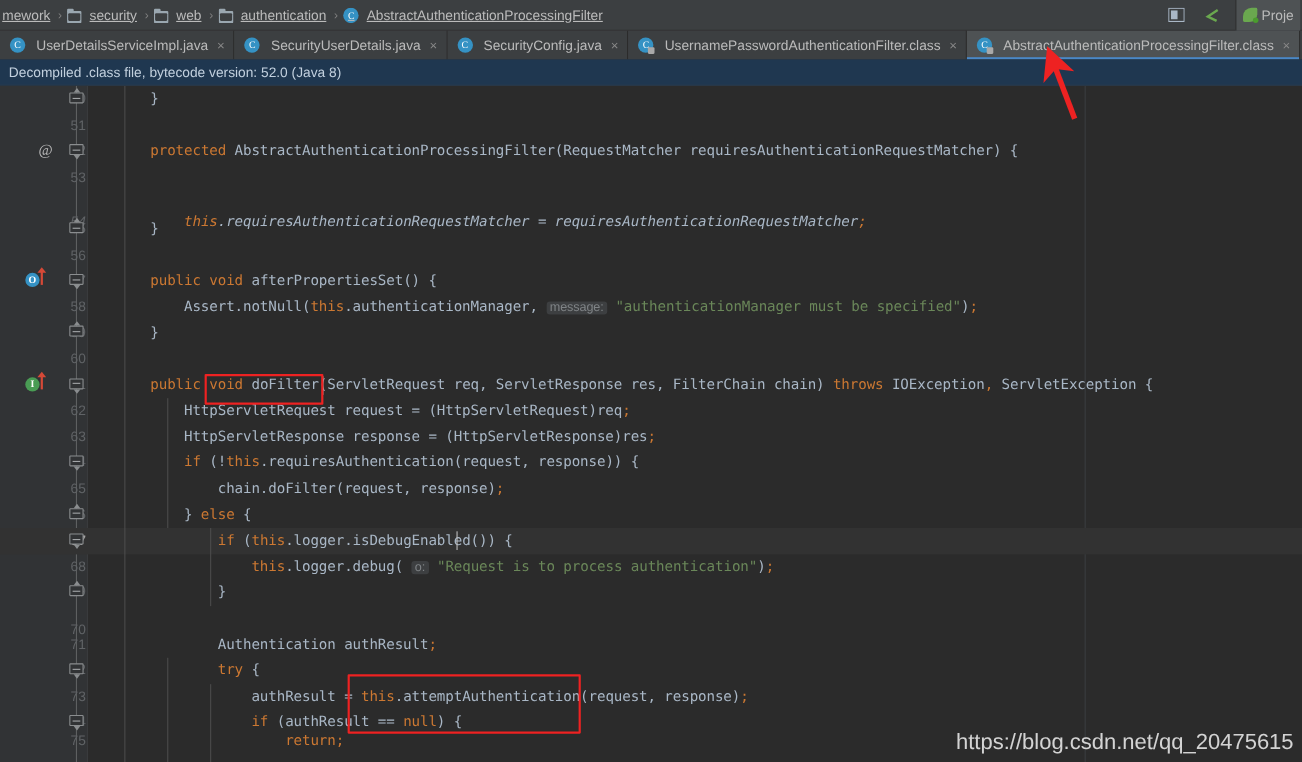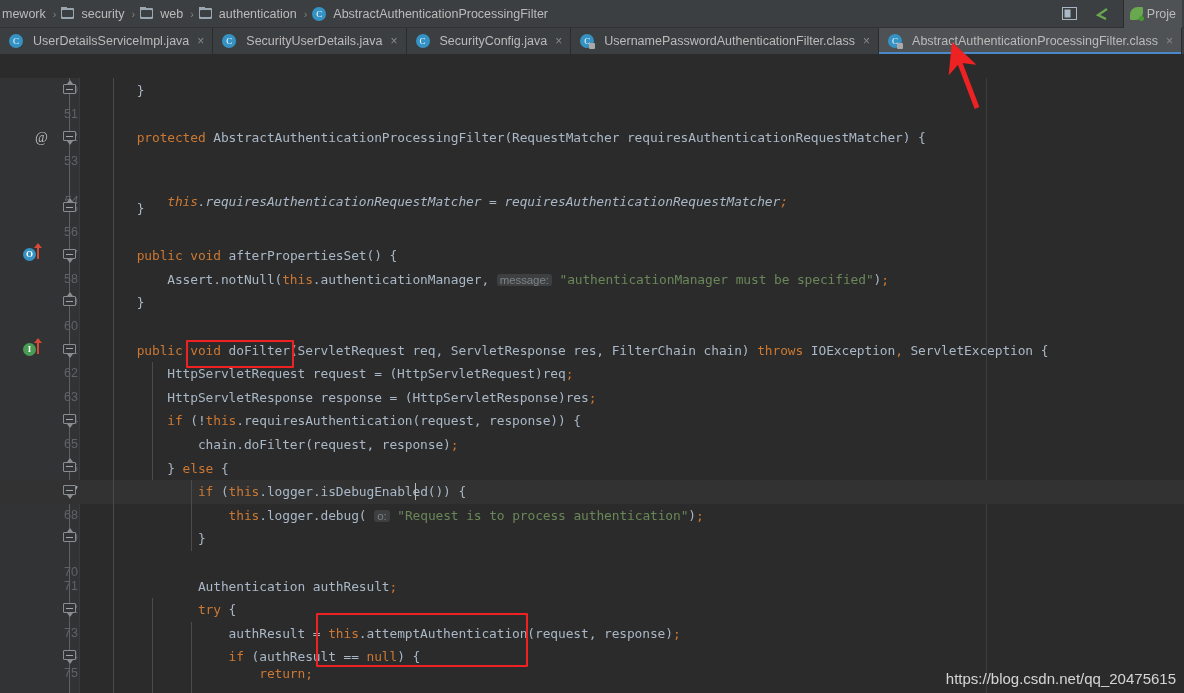--- a/index.html
+++ b/index.html
@@ -12,21 +12,21 @@
   #app { position: relative; width: 1184px; height: 693px; }
 
   
   .breadcrumb-bar {
     position: absolute; left: 0; top: 0; width: 1184px; height: 28px;
     background: #3c3f41;
     display: flex; align-items: center;
     border-bottom: 1px solid #323232;
   }
   .crumbs { display: flex; align-items: center; padding-left: 0px; flex: 1; overflow: hidden; }
-  .crumb { display: flex; align-items: center; color: #bbbbbb; font-size: 12.5px; white-space: nowrap; }
+  .crumb { display: flex; align-items: flex-end; color: #bbbbbb; font-size: 12.5px; white-space: nowrap; text-decoration: underline; }
   .crumb .ctext { padding: 0 2px; }
   .crumb-sep { color: #808080; font-size: 11px; padding: 0 5px; }
   .ico-folder {
     display: inline-block; width: 13px; height: 11px; position: relative; margin-right: 5px;
     background: #9aa7b0; border-radius: 1px;
   }
   .ico-folder:before {
     content:""; position:absolute; left:0; top:-2px; width:6px; height:3px;
     background:#9aa7b0; border-radius:1px 1px 0 0;
   }
@@ -161,21 +161,21 @@
 
   
   .margin-line { position:absolute; left:986px; top:0; width:1px; height:615px; background:#3b3e40; }
 
   
   .caret { position:absolute; width:1.4px; background:#bbbbbb; }
 
   
   .anno-rect { position:absolute; border:2.5px solid #ee2222; border-radius:1px; }
   .watermark {
-    position:absolute; right:8px; bottom:6px; color:#ebebeb; font-size:15px;
+    position:absolute; right:8px; bottom:6px; color:#ebebeb; font-size:20px;
     opacity:0.88; font-family:"Liberation Sans", sans-serif; white-space:nowrap;
   }
 </style>
 </head>
 <body>
 
 <div id="app">
 
   <div class="breadcrumb-bar">
     <div class="crumbs" id="crumbs">
@@ -243,20 +243,23 @@
         <span>UsernamePasswordAuthenticationFilter.class</span>
         <span class="tclose">×</span>
       </div>
       <div class="tab sel">
         <span class="ico-class ico-class-lock">C</span>
         <span>AbstractAuthenticationProcessingFilter.class</span>
         <span class="tclose">×</span>
       </div>
     </div>
 
+  <div class="notif">
+    <span>Decompiled .class file, bytecode version: 52.0 (Java 8)</span>
+  </div>
 
   <div class="editor">
     <div class="gutter"></div>
     <div class="fold-rail"></div>
     <div class="gutter-sep"></div>
     <div class="margin-line"></div>
     <div id="lines">
         <div class="line" style="top: 1px;">
           <div class="lnum">50</div>
           <div class="code"><span class="pun">    }</span></div>

